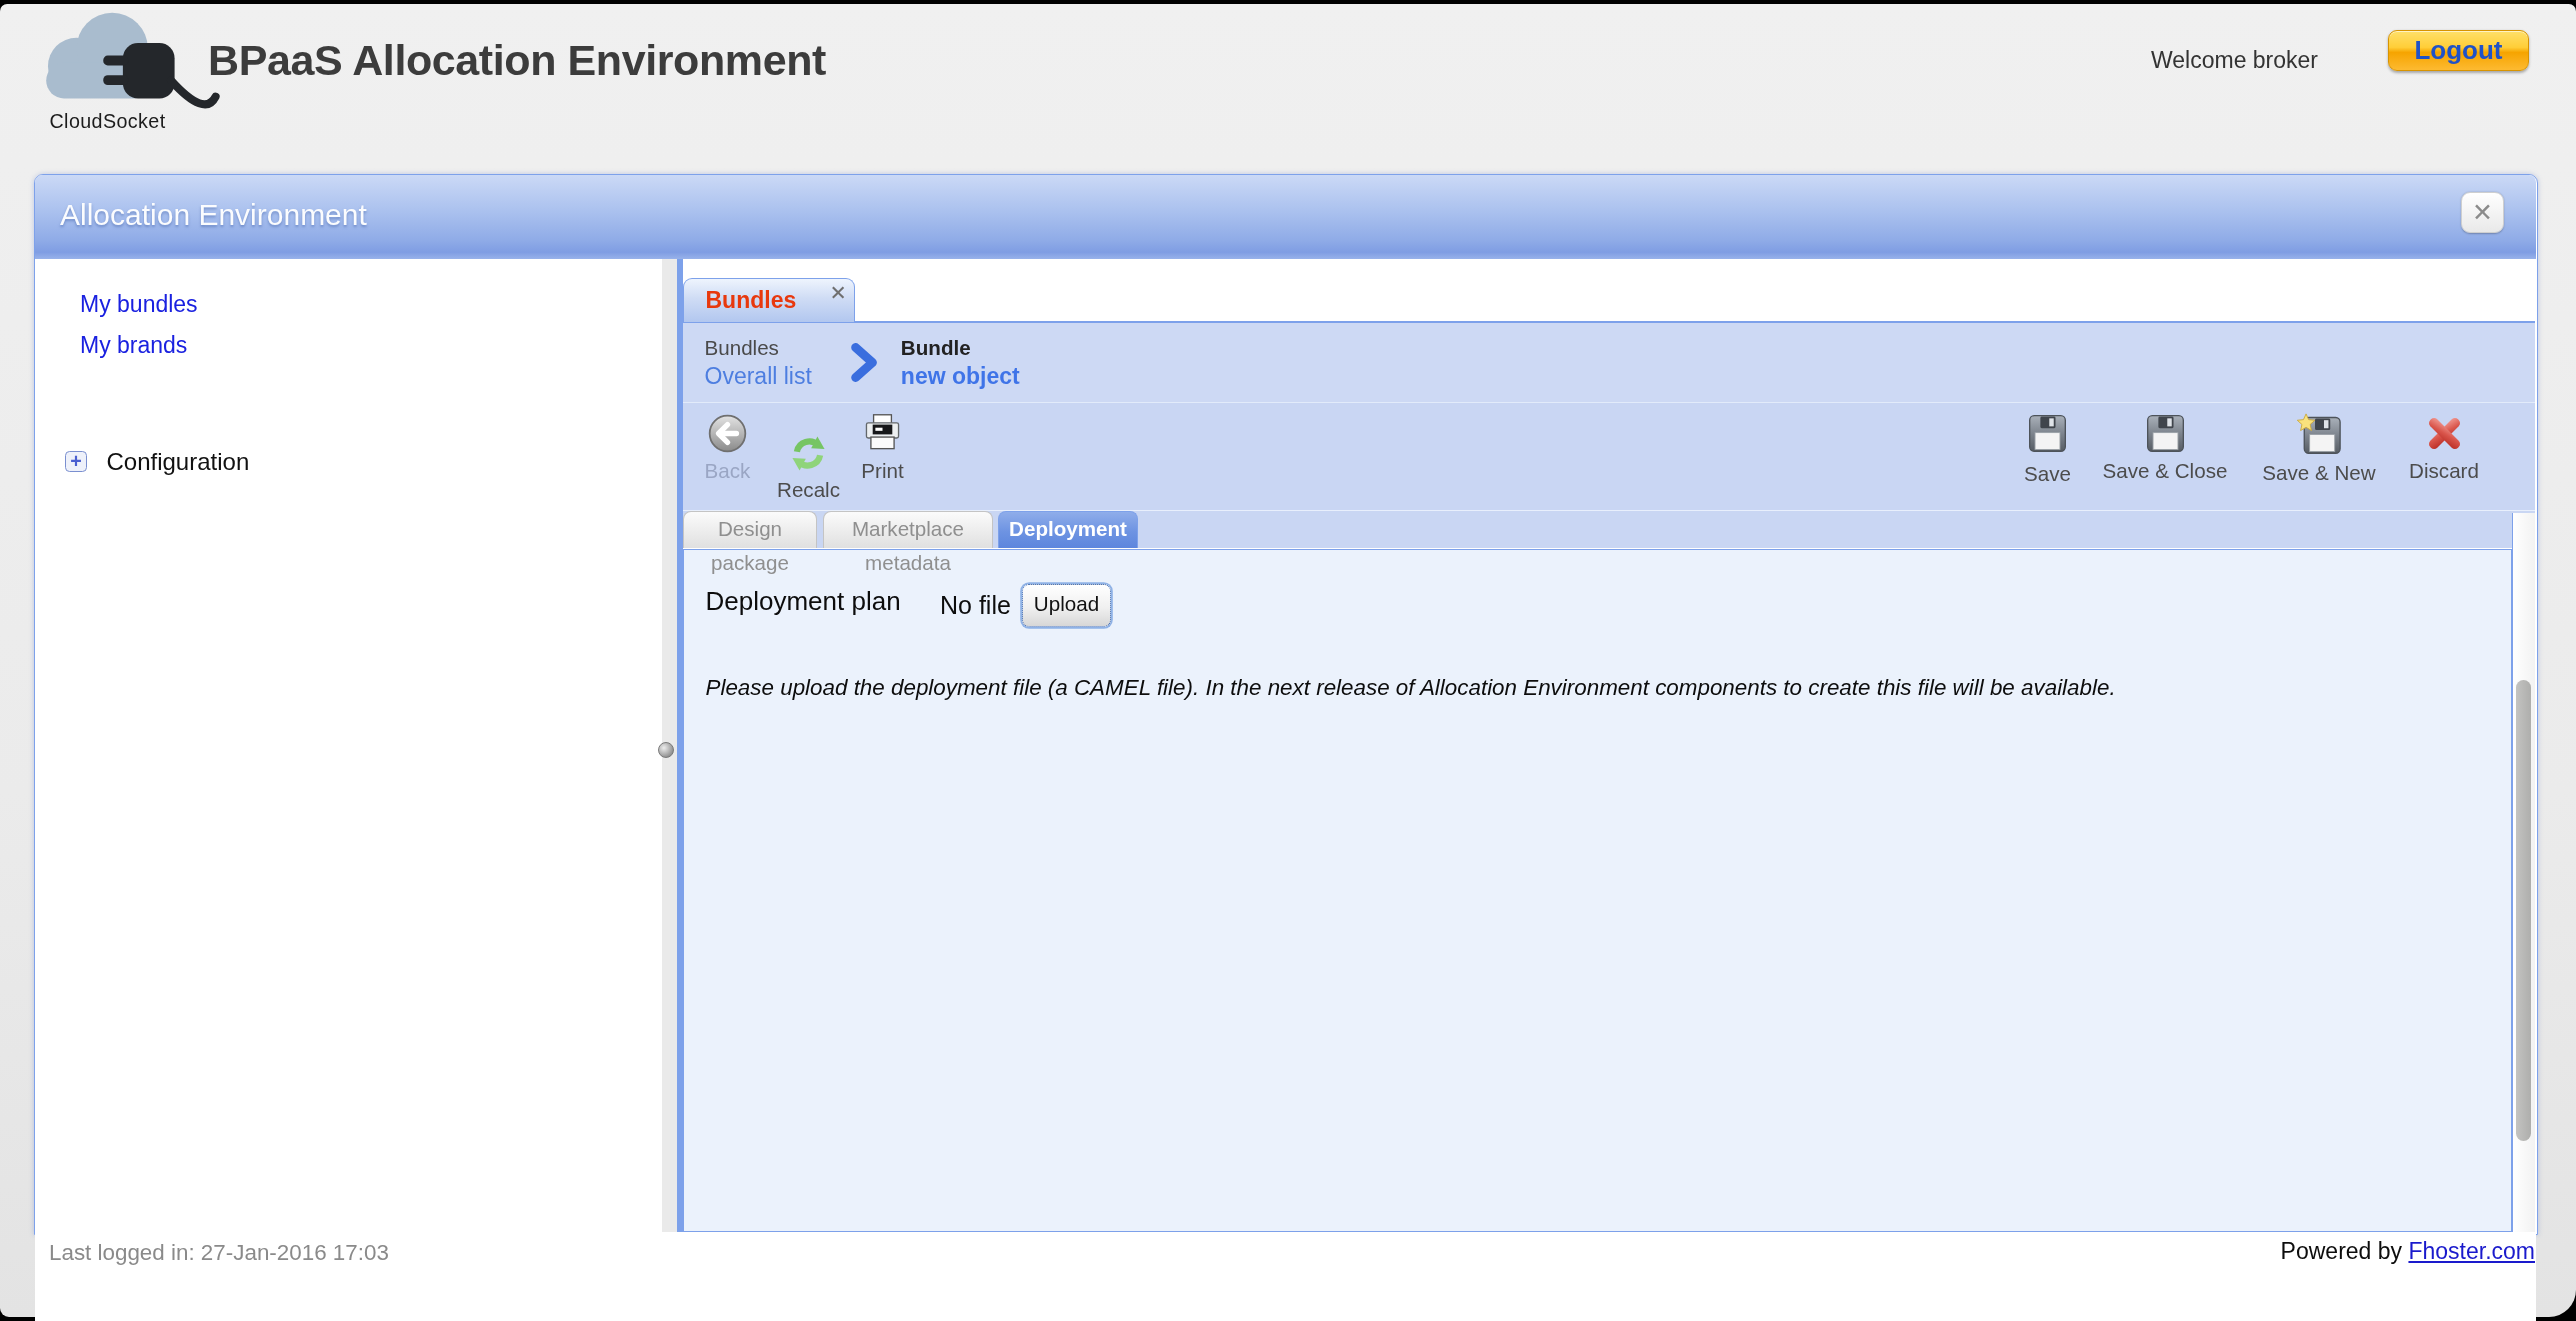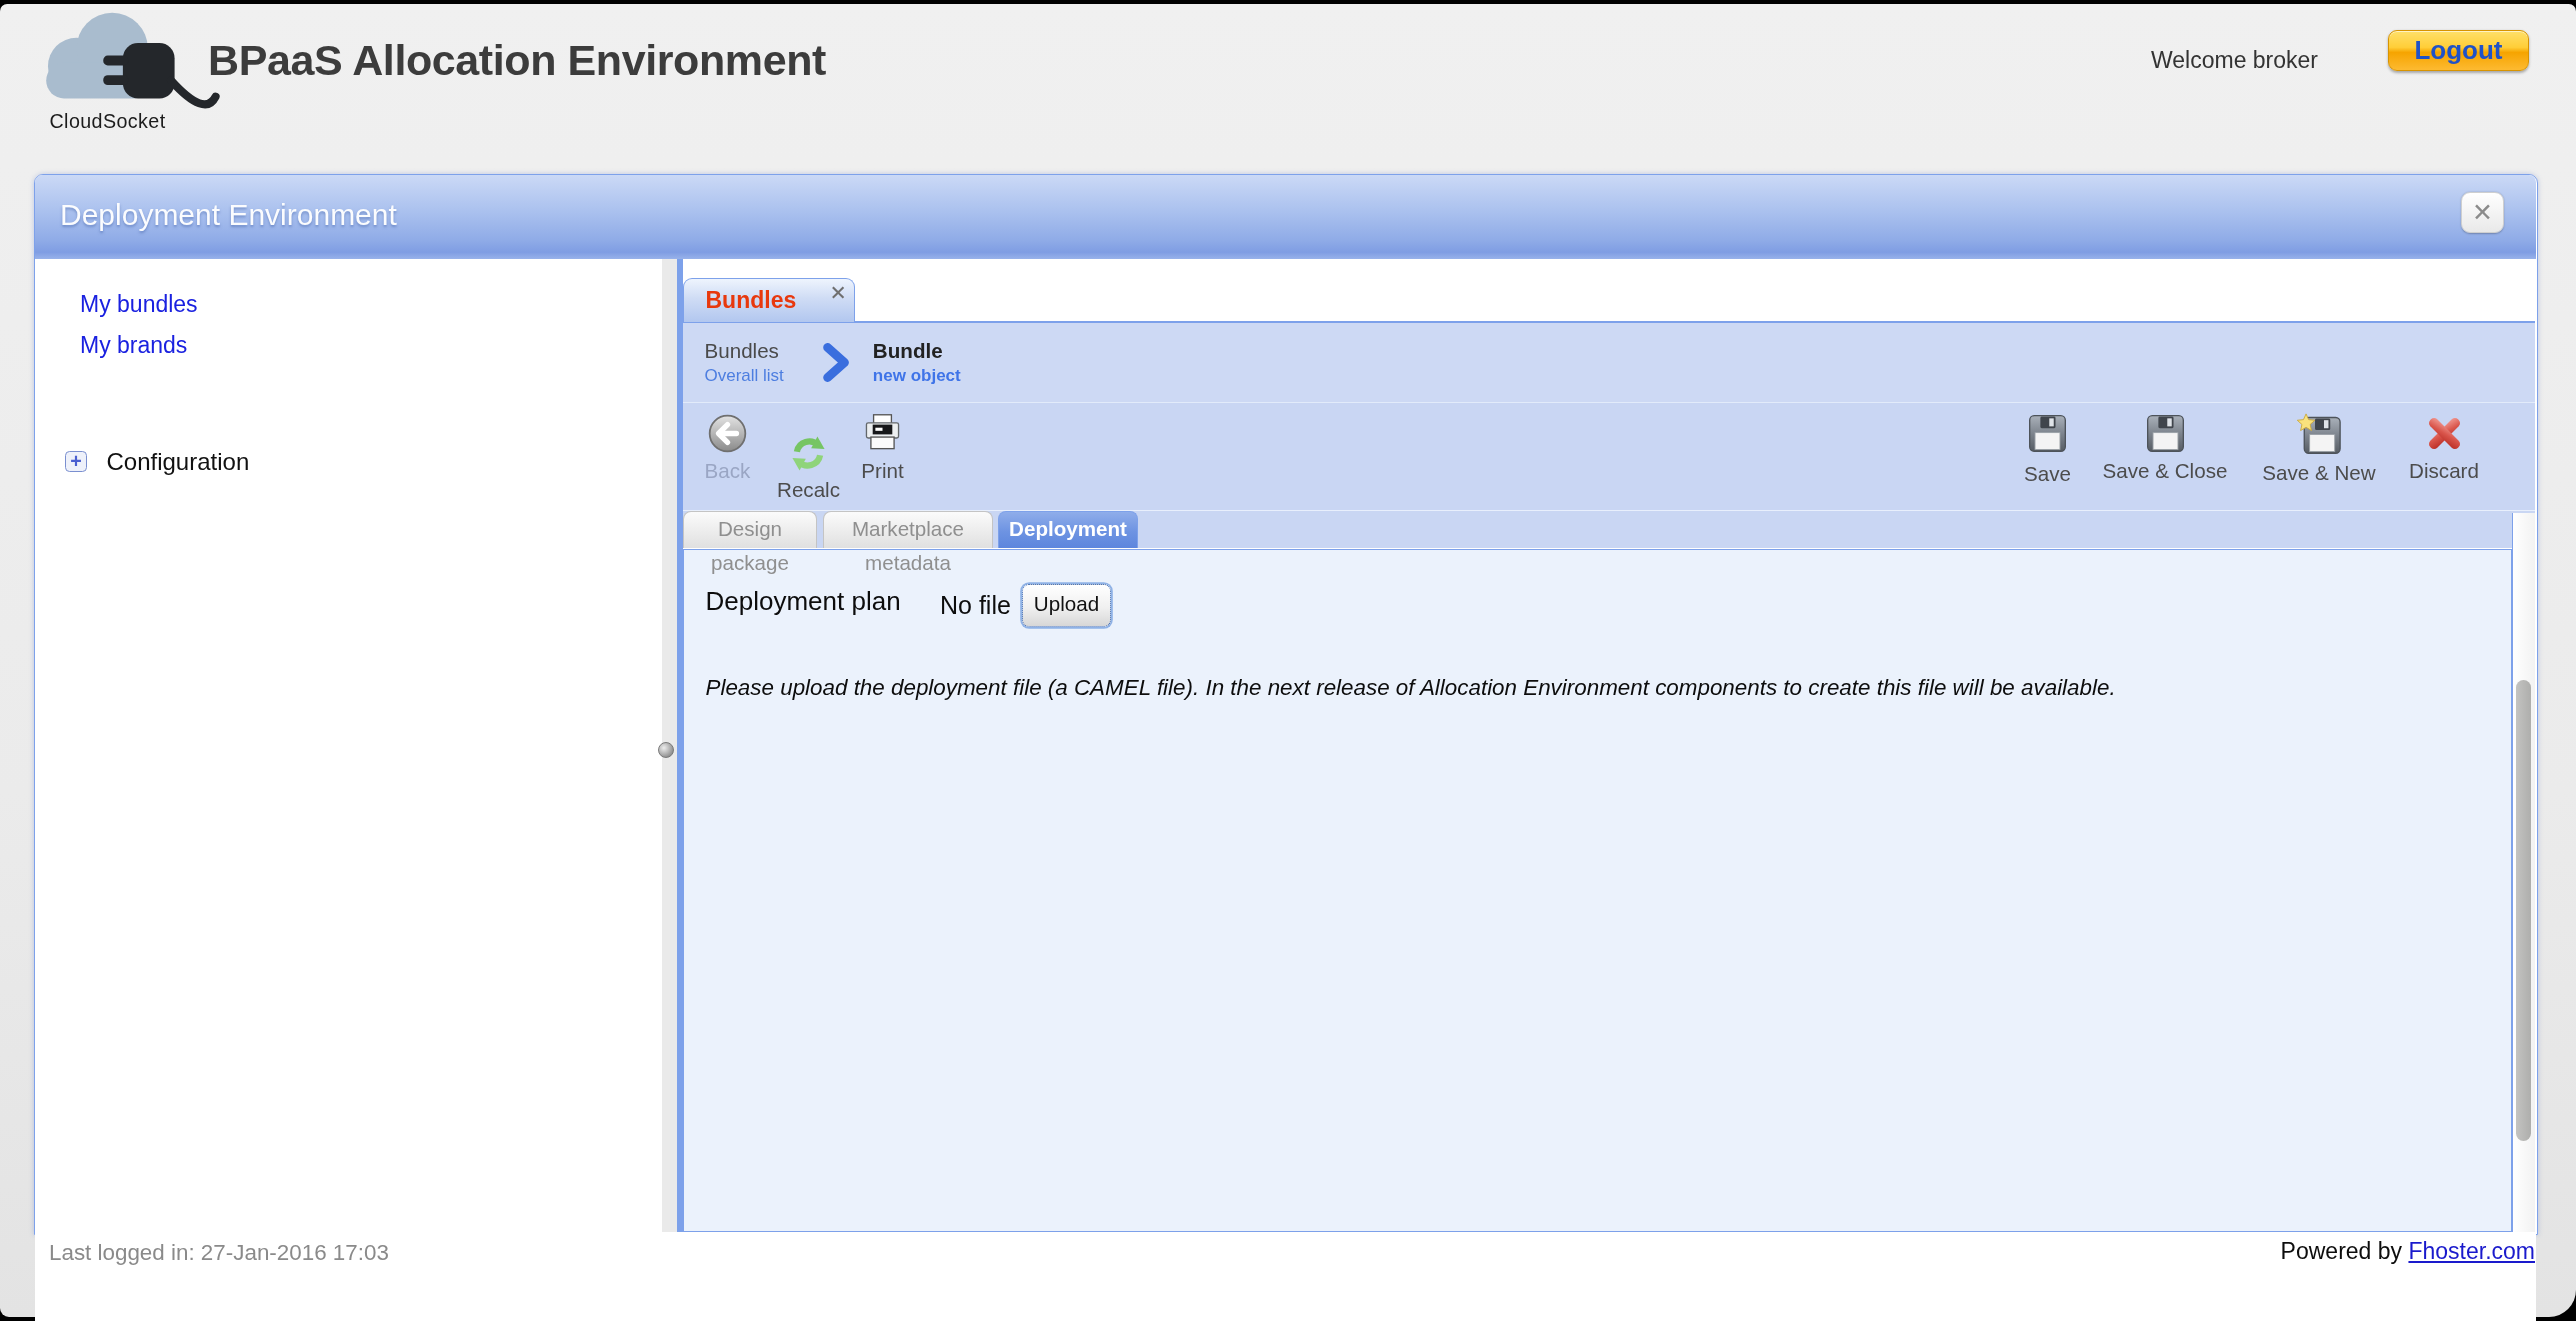--- a/index.html
+++ b/index.html
@@ -56,21 +56,21 @@
   .bundle-tab{position:absolute;left:0;top:19.7px;width:172px;height:44px;z-index:2;
               border:1.8px solid #7da1ea;border-bottom:none;border-radius:9px 9px 0 0;
               background:linear-gradient(180deg,#eef4fd 0%,#cfdcf5 45%,#b2c7ef 100%);cursor:pointer;}
   .bundle-tab .lbl{position:absolute;left:21.5px;top:8px;font-size:23px;font-weight:bold;color:#e8380d;}
   .bundle-tab .x{position:absolute;right:7.2px;top:1.8px;font-size:20.6px;font-weight:bold;color:#6f6f6f;cursor:pointer;}
 
   
   .crumbband{position:absolute;left:0;top:64px;width:1852px;height:80px;background:#cdd9f4;
              display:flex;align-items:center;padding-left:21.5px;}
   .crumb .t1{font-size:20.6px;color:#4a4a4a;}
-  .crumb .t2{font-size:17px;color:#4d7ee0;margin-top:3px;}
+  .crumb .t2{font-size:23px;color:#4d7ee0;margin-top:3px;}
   .crumb.current .t1{font-weight:bold;color:#222;}
   .crumb.current .t2{font-weight:bold;color:#3f74e8;}
   .crumb-sep{margin:0 23px 0 39px;}
 
   
   .toolbar{position:absolute;left:0;top:143px;width:1852px;height:108px;background:#c9d6f3;
            border-top:1.8px solid #e2ebfa;}
   .tbtn{position:absolute;top:10.7px;height:89px;display:flex;flex-direction:column;align-items:center;
         justify-content:flex-start;gap:4.5px;cursor:pointer;}
   .tbtn .tlabel{font-size:20.6px;color:#4c4c4c;white-space:nowrap;}
@@ -143,21 +143,21 @@
       <rect x="82" y="72" width="28" height="11" rx="5" fill="#24272b"></rect>
       <path d="M158 78 Q 196 120 208 96" fill="none" stroke="#24272b" stroke-width="9" stroke-linecap="round"></path>
     </svg>
     <div class="logo-text">CloudSocket</div>
     <div class="app-title">BPaaS Allocation Environment</div>
     <div class="welcome">Welcome broker</div>
     <div class="logout-btn">Logout</div>
 
     <div class="win">
       <div class="titlebar">
-        <div class="win-title">Deployment Environment</div>
+        <div class="win-title">Allocation Environment</div>
         <div class="win-close">✕</div>
       </div>
 
       <div class="win-body">
 
         <div class="sidebar">
           <div class="side-link" style="top:32px;">My bundles</div>
           <div class="side-link" style="top:73px;">My brands</div>
           <div class="side-tree"><span class="plusbox">+</span><span>Configuration</span></div>
         </div>

